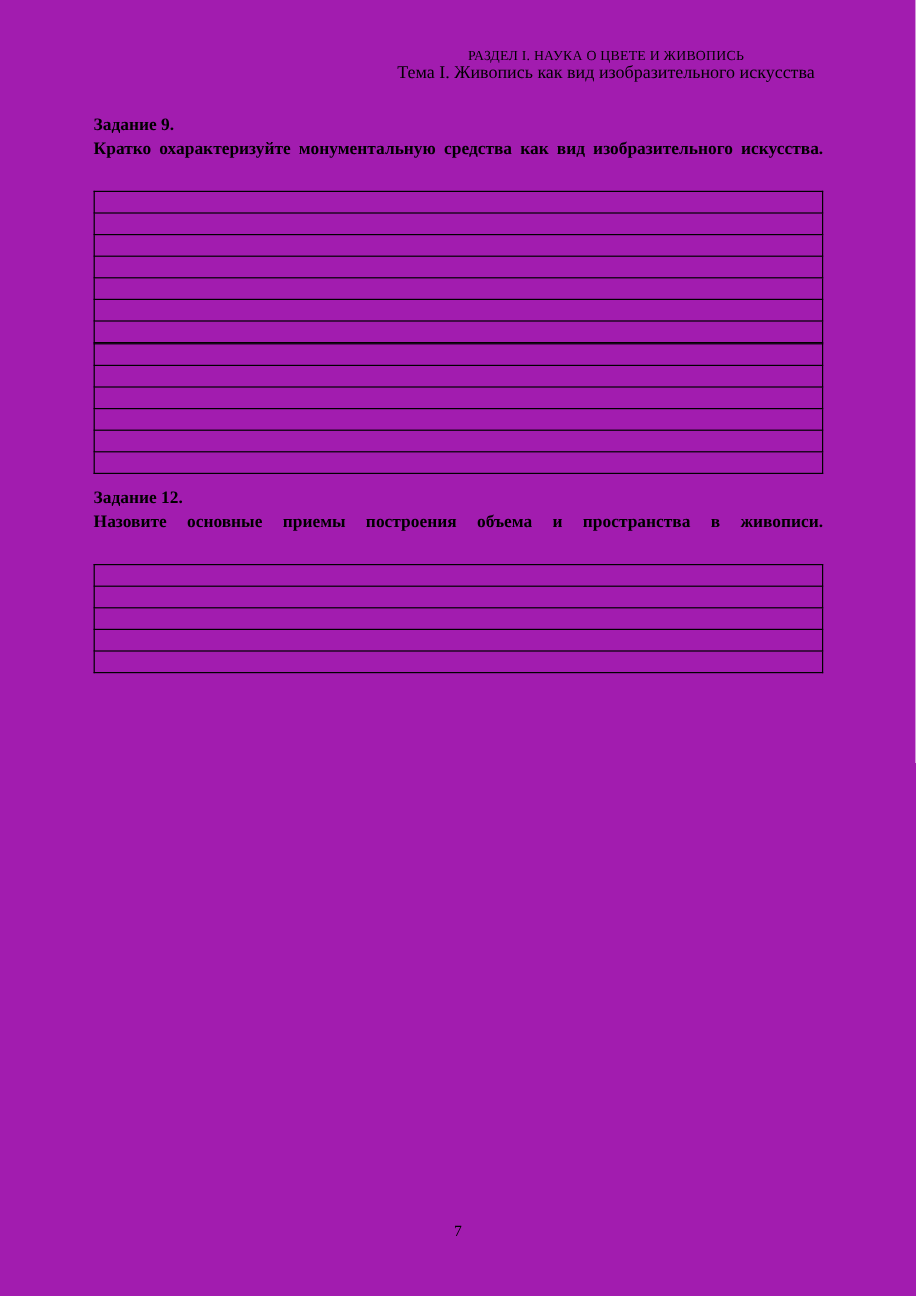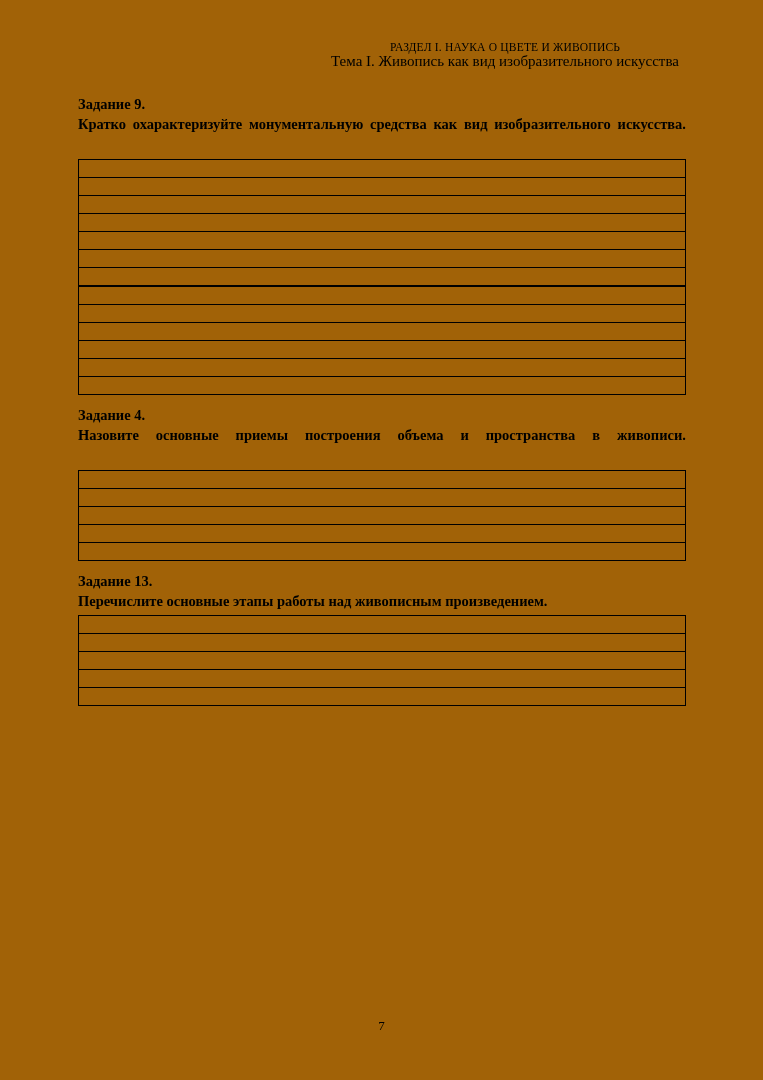--- a/index.html
+++ b/index.html
@@ -4,21 +4,21 @@
 <style>
   html, body {
     margin: 0;
     padding: 0;
     background: #ffffff;
   }
   .page {
     position: relative;
     width: 763px;
     height: 1080px;
-    background: #a16207;
+    background: #a21caf;
     font-family: "Liberation Serif", "DejaVu Serif", serif;
     color: #000000;
     box-sizing: border-box;
     overflow: hidden;
   }
   .header {
     position: absolute;
     top: 40px;
     right: 78px;
     text-align: center;
@@ -147,21 +147,21 @@
               <td></td>
             </tr>
         <tr>
               <td></td>
             </tr>
       </tbody>
         </table>
     </div>
 
     <div class="task">
-      <div class="task-num">Задание 4.</div>
+      <div class="task-num">Задание 12.</div>
       <div class="task-text justified">Назовите основные приемы построения объема и пространства в живописи.</div>
       <table class="answer-table">
         <tbody>
             <tr>
               <td></td>
             </tr>
         <tr>
               <td></td>
             </tr>
         <tr>
@@ -170,41 +170,18 @@
         <tr>
               <td></td>
             </tr>
         <tr>
               <td></td>
             </tr>
       </tbody>
         </table>
     </div>
 
-    <div class="task">
-      <div class="task-num">Задание 13.</div>
-      <div class="task-text">Перечислите основные этапы работы над живописным произведением.</div>
-      <table class="answer-table">
-        <tbody>
-            <tr>
-              <td></td>
-            </tr>
-        <tr>
-              <td></td>
-            </tr>
-        <tr>
-              <td></td>
-            </tr>
-        <tr>
-              <td></td>
-            </tr>
-        <tr>
-              <td></td>
-            </tr>
-      </tbody>
-        </table>
-    </div>
 
   </div>
 
   <div class="footer-page">7</div>
 
 </div>
 
 </body></html>

